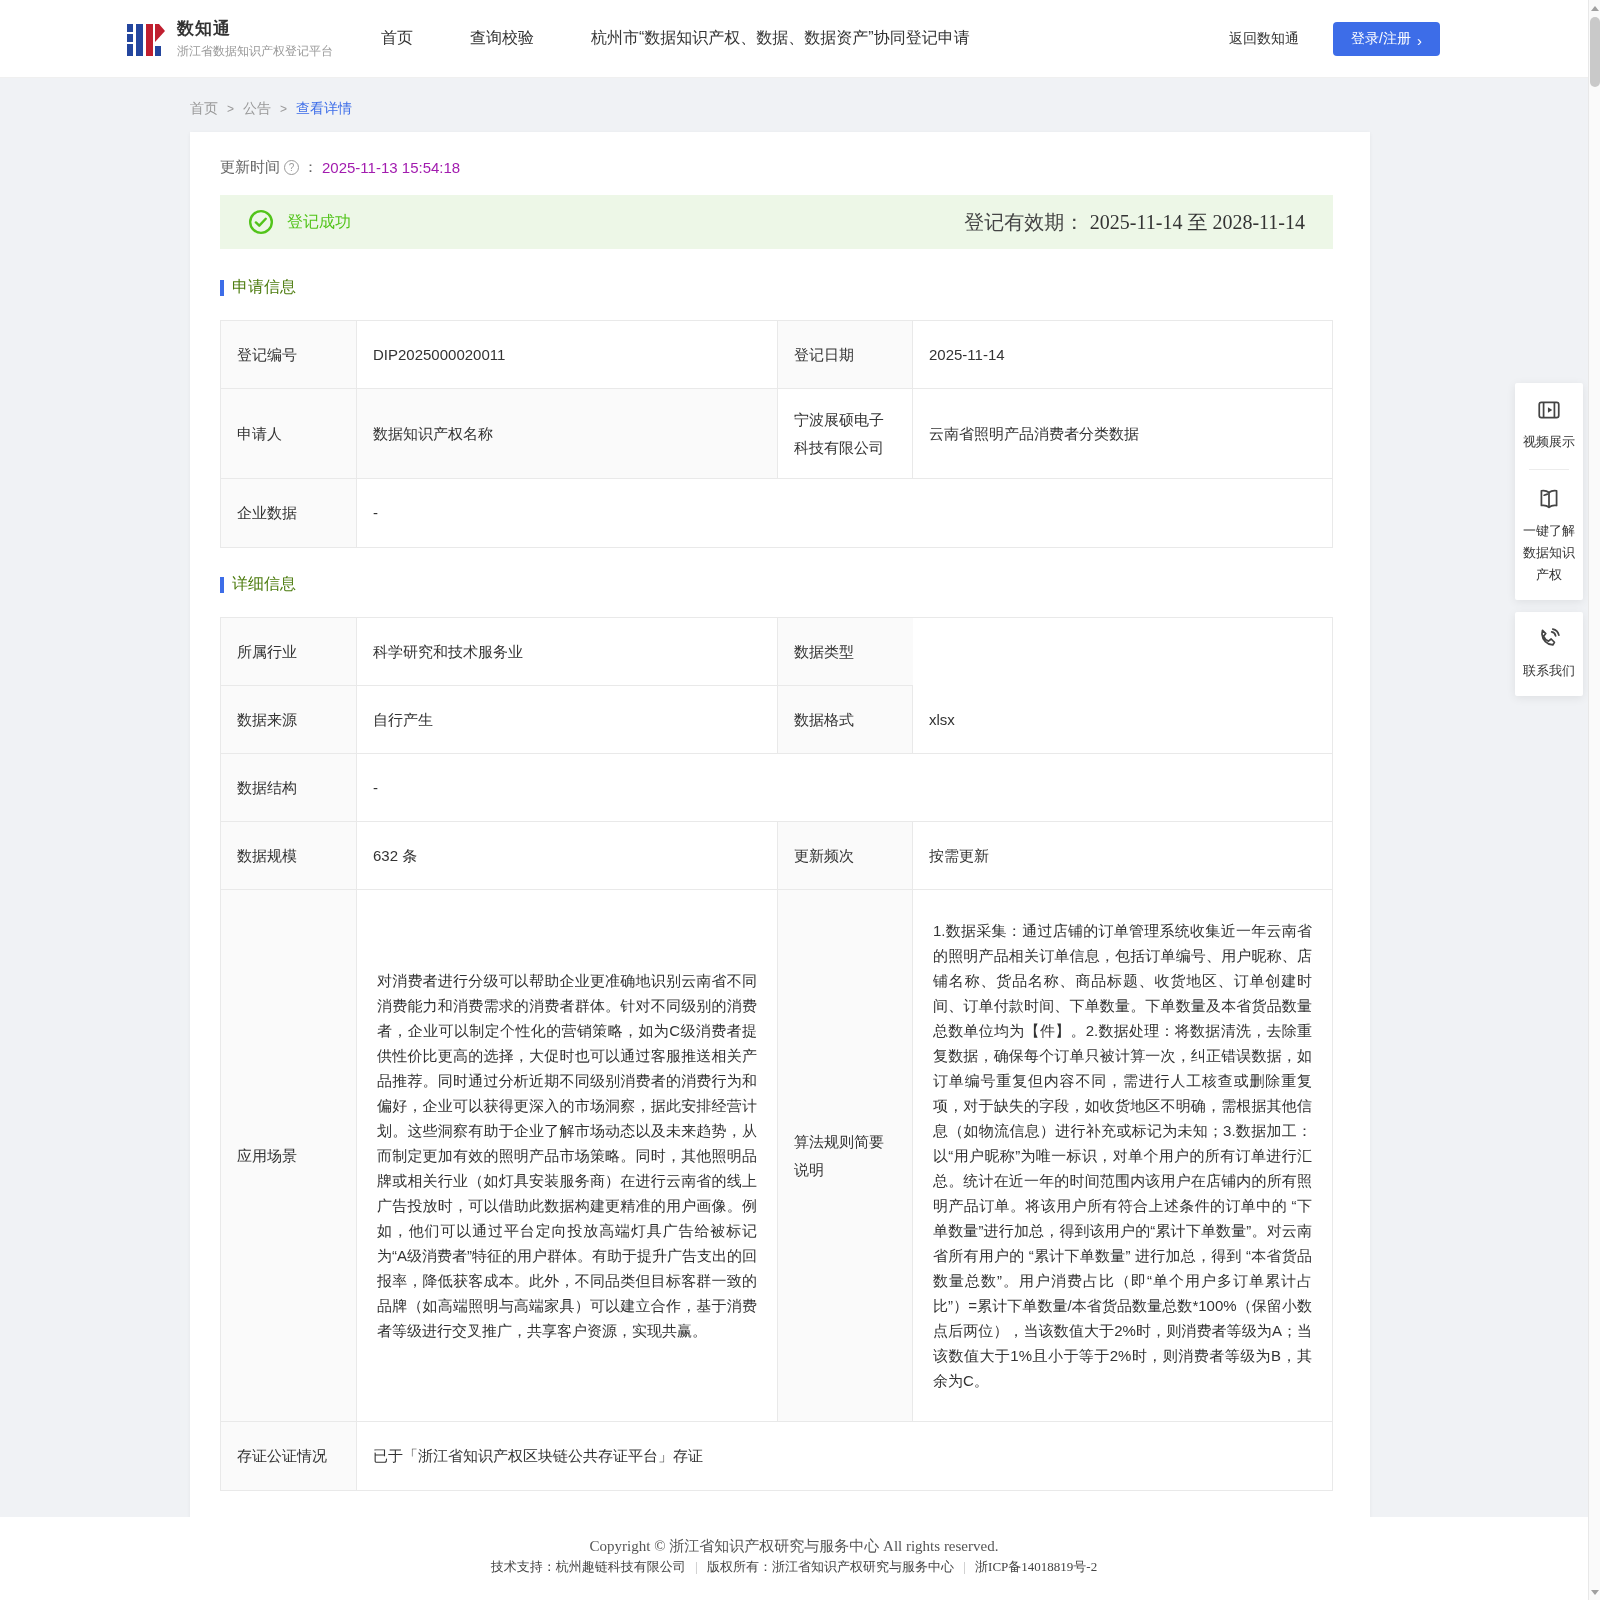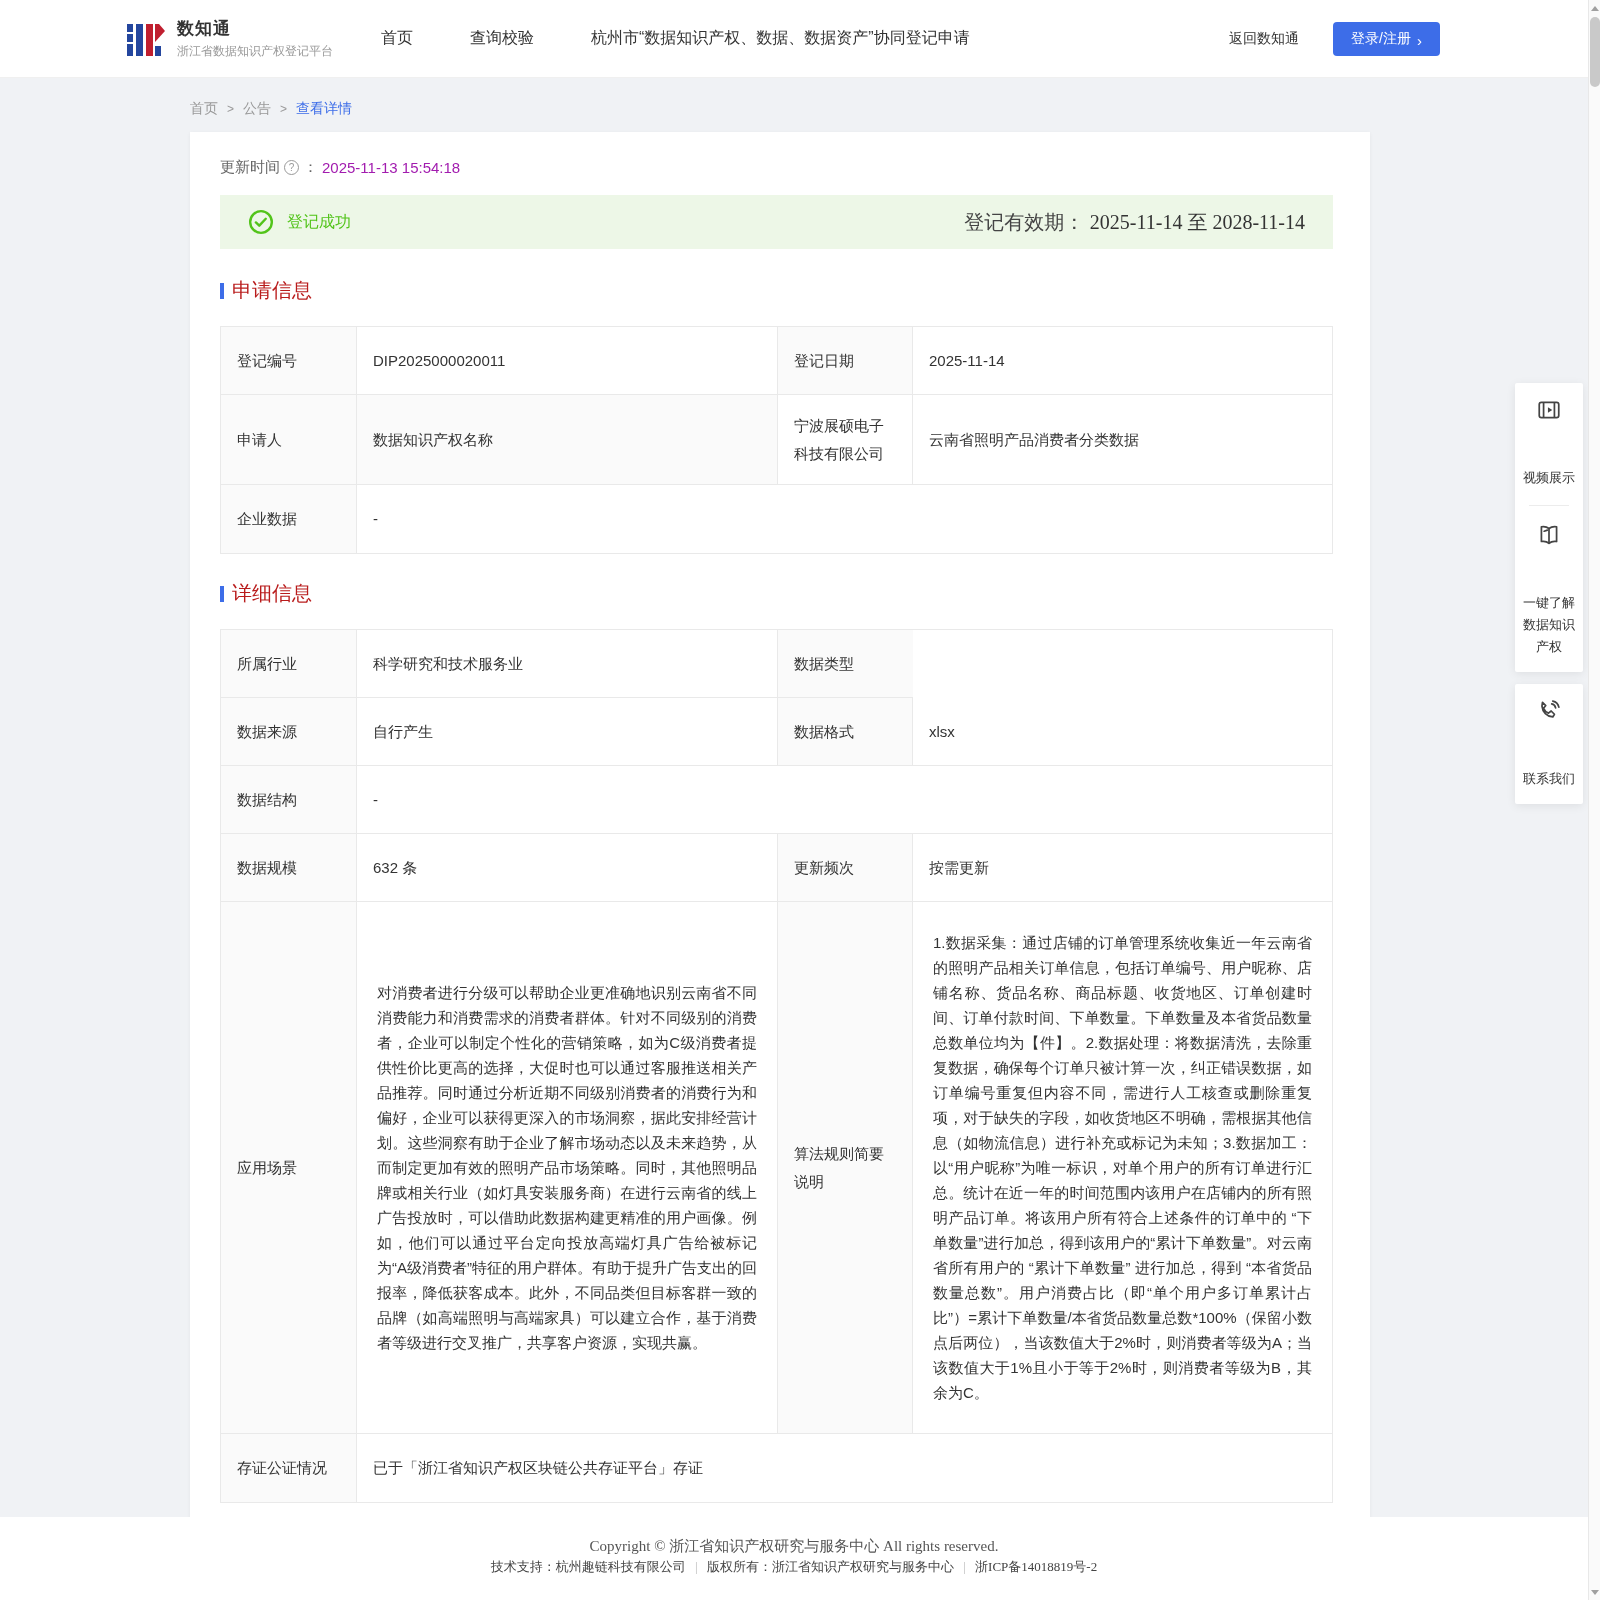--- a/index.html
+++ b/index.html
@@ -31,39 +31,39 @@
   .upd .time { color:#a21caf; font-weight:500; }
 
   .banner { background:#EDF7E7; height:54px; display:flex; align-items:center; padding:0 28px; margin-bottom:28px; }
   .banner-left { display:flex; align-items:center; gap:13px; }
   .banner-status { color:#52C41A; font-size:16px; }
   .banner-right { margin-left:auto; font-size:20px; color:#444; }
   .banner-right .dates { font-family:"Liberation Serif","DejaVu Serif",serif; color:#333; }
 
   .sec-title { display:flex; align-items:center; gap:8px; margin:26px 0 22px 0; }
   .sec-bar { width:4px; height:16px; background:#3D6DE8; }
-  .sec-txt { font-size:20px; color:#b91c1c; }
+  .sec-txt { font-size:16px; color:#4d7c0f; }
 
   
   .tbl { border:1px solid #e9e9e9; }
   .tr { display:grid; grid-template-columns:136px 421px 135px 1fr; }
   .td { border-right:1px solid #e9e9e9; border-bottom:1px solid #e9e9e9; display:flex; align-items:center; padding:12px 16px; font-size:15px; color:#333; line-height:28px; }
   .tr .td:last-child { border-right:none; }
   .tbl .tr:last-child .td { border-bottom:none; }
   .lbl { background:#fafafa; }
   .span3 { grid-column:2 / 5; }
   .h68 { min-height:68px; }
   .h90 { min-height:90px; }
   .h466 { min-height:466px; }
   .longtext { line-height:25px; text-align:justify; padding:28px 20px; align-items:center; }
 
   
   .float-wrap { position:absolute; right:17px; top:383px; width:68px; display:flex; flex-direction:column; gap:12px; z-index:6; }
   .float-card { background:#fff; box-shadow:0 2px 10px rgba(0,0,0,.08); border-radius:2px; padding:14px 6px; display:flex; flex-direction:column; align-items:center; gap:8px; cursor:pointer; }
-  .float-label { font-size:13px; color:#333; text-align:center; line-height:22px;margin-top:36px; }
+  .float-label { font-size:13px; color:#333; text-align:center; line-height:22px; }
   .float-div { width:40px; height:1px; background:#ececec; margin:8px 0; }
 
   
   .footer { position:absolute; left:0; bottom:0; width:1588px; height:83px; background:#fff; text-align:center; padding-top:20px; font-family:"Liberation Serif","DejaVu Serif",serif; }
   .foot1 { font-size:15px; color:#555; }
   .foot2 { font-size:13px; color:#444; margin-top:2px; }
   .foot-sep { color:#bbb; margin:0 6px; }
 
   
   .sbar { position:absolute; top:0; right:0; width:12px; height:1600px; background:#fafafa; border-left:1px solid #e8e8e8; z-index:10; }

